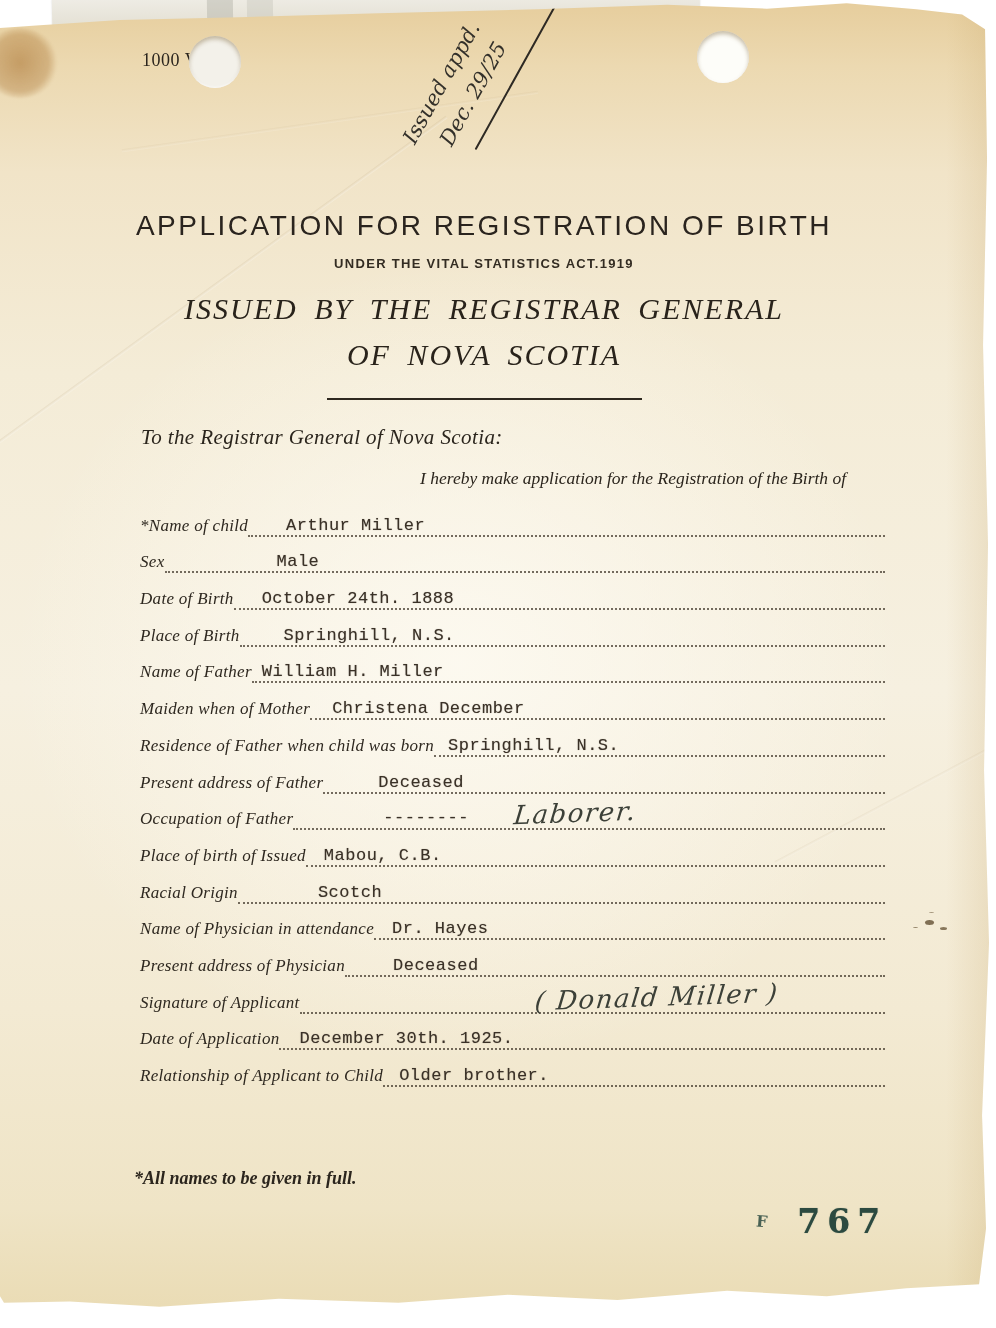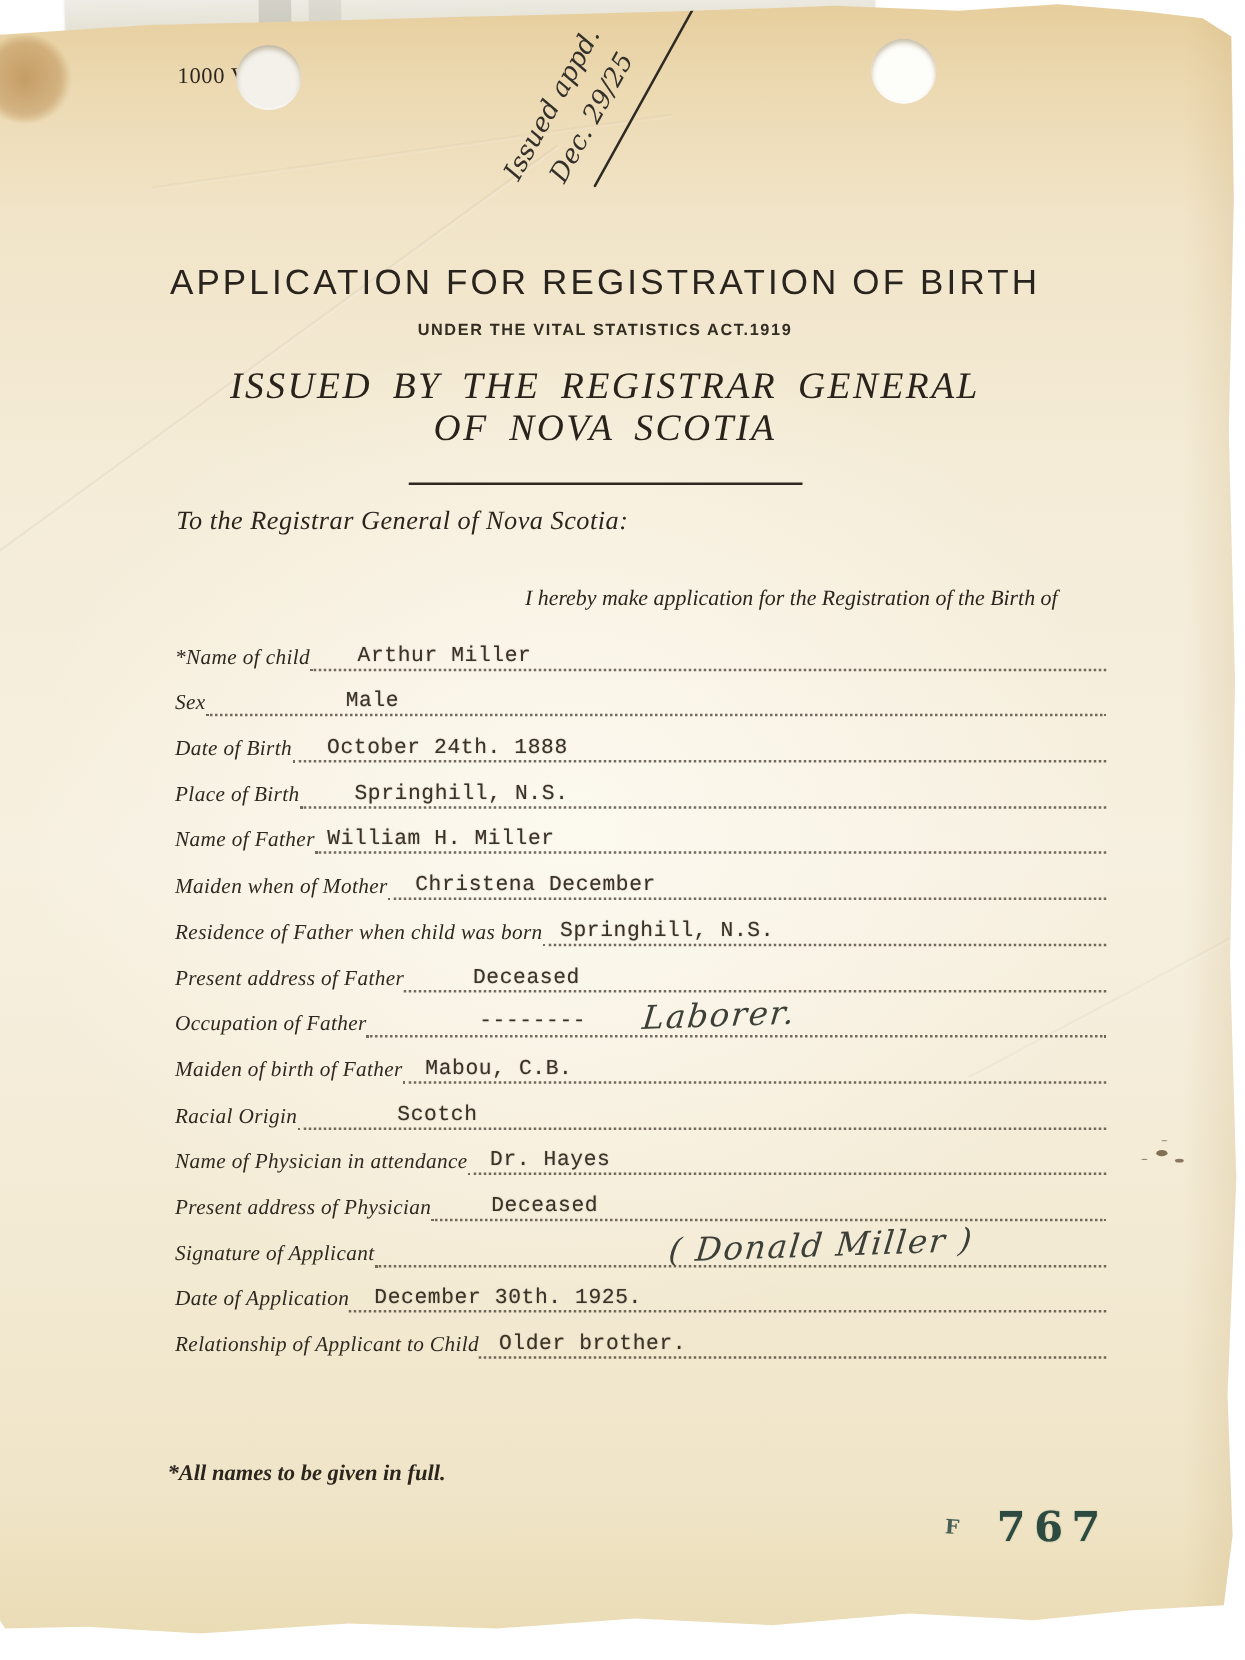--- a/index.html
+++ b/index.html
@@ -87,25 +87,25 @@
     font-family:"Liberation Sans", sans-serif;
     font-size:13px;font-weight:700;letter-spacing:1.3px;color:#332c22;
     white-space:nowrap;
   }
   .issued{
     margin-top:21px;
     font:italic 30px "Liberation Serif", serif;
     letter-spacing:2px;word-spacing:7px;color:#29231b;
     white-space:nowrap;
   }
-  .issued.l2{margin-top:0;}
+  .issued.l2{margin-top:12px;}
   .rule{width:315px;height:2px;background:#2e281f;margin:26px auto 0 auto;}
   
   .salutation{
-    position:absolute;left:141px;top:404px;
+    position:absolute;left:141px;top:425px;
     font:italic 21px "Liberation Serif", serif;color:#2b251d;letter-spacing:.4px;
     white-space:nowrap;
   }
   .application-line{
     position:absolute;left:420px;top:468px;width:462px;
     font:italic 17.5px "Liberation Serif", serif;color:#2b251d;
     white-space:nowrap;
   }
   
   .rows{position:absolute;left:140px;top:500px;width:745px;}
@@ -246,21 +246,21 @@
     <span class="label">Occupation of Father</span>
     <span class="line">
       <span class="value" style="left: 90px;">
               <span class="val-typed">--------</span>
               <span class="val-script" style="margin-left: 45px;">Laborer.</span>
             </span>
     </span>
   </div>
 
   <div class="row">
-    <span class="label">Maiden of birth of Father</span>
+    <span class="label">Place of birth of Issued</span>
     <span class="line">
       <span class="value" style="left: 18px;">
               <span class="val-typed">Mabou, C.B.</span>
             </span>
     </span>
   </div>
 
   <div class="row">
     <span class="label">Racial Origin</span>
     <span class="line">

